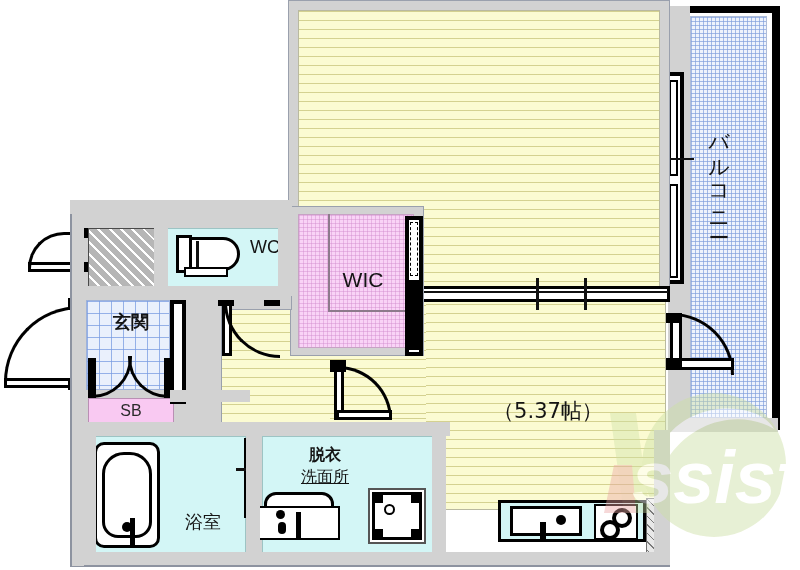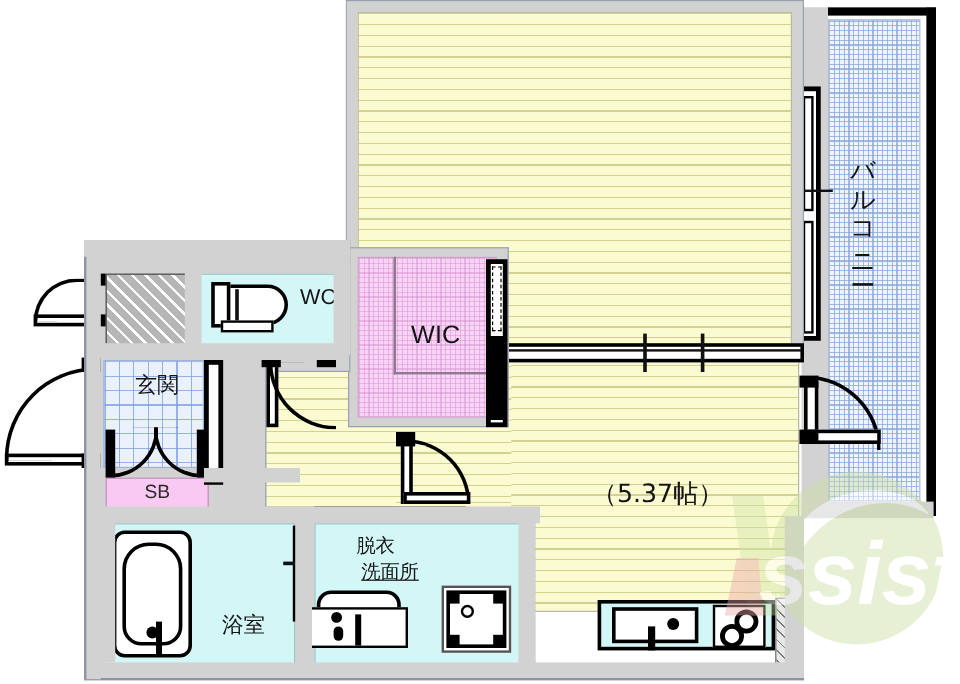--- a/index.html
+++ b/index.html
@@ -154,21 +154,21 @@
   <div class="ab f-mb" style="left:88px;top:228px;width:70px;height:62px;"></div>
 
   <div class="leaf" style="left:28px;top:262px;width:54px;height:10px;"></div>
   <div class="swing" style="left:28px;top:232px;width:54px;height:36px;border-radius:54px 0 0 0;
               border-width:3px 0 0 3px;"></div>
   <div class="ab hardwall" style="left:72px;top:228px;width:16px;height:10px;"></div>
   <div class="ab hardwall" style="left:72px;top:262px;width:16px;height:10px;"></div>
 
   <div class="ab wall" style="left:70px;top:290px;width:152px;height:136px;"></div>
   <div class="ab f-genkan" style="left:86px;top:300px;width:84px;height:90px;"></div>
-  <div class="lbl lbl-jp sm" style="left:96px;top:312px;width:70px;">玄関</div>
+  <div class="lbl lbl-jp sm" style="left:96px;top:312px;width:70px;font-weight:bold;">玄関</div>
 
   <div class="leaf" style="left:4px;top:378px;width:76px;height:10px;"></div>
   <div class="swing" style="left:4px;top:306px;width:76px;height:78px;border-radius:76px 0 0 0;
               border-width:3px 0 0 3px;"></div>
   <div class="ab hardwall" style="left:68px;top:298px;width:16px;height:12px;"></div>
   <div class="ab hardwall" style="left:68px;top:378px;width:16px;height:12px;"></div>
 
   <div class="ab f-sb" style="left:88px;top:398px;width:86px;height:26px;"></div>
   <div class="lbl xs" style="left:96px;top:402px;width:70px;color:#2a2a2a;">SB</div>
 
@@ -194,21 +194,21 @@
   <div class="fx" style="left:94px;top:442px;width:66px;height:106px;border-radius:10px;"></div>
   <div class="fx" style="left:102px;top:452px;width:50px;height:86px;border-radius:22px 22px 16px 16px;"></div>
   <div class="dot" style="left:122px;top:522px;width:10px;height:10px;"></div>
   <div class="ab hardwall" style="left:130px;top:518px;width:5px;height:28px;"></div>
 
   <div class="slide-v" style="left:244px;top:438px;width:16px;height:80px;"></div>
   <div class="ab thinline" style="left:236px;top:468px;width:40px;height:3px;"></div>
 
   <div class="ab wall" style="left:254px;top:424px;width:192px;height:142px;"></div>
   <div class="ab f-cyan" style="left:262px;top:436px;width:172px;height:118px;"></div>
-  <div class="lbl lbl-jp xs" style="left:280px;top:446px;width:66px;">脱衣</div>
+  <div class="lbl lbl-jp xs" style="left:292px;top:446px;width:66px;font-weight:bold;">脱衣</div>
   <div class="lbl lbl-jp xs" style="left:282px;top:468px;width:86px;text-decoration:underline;">洗面所</div>
 
   <div class="fx" style="left:264px;top:492px;width:70px;height:48px;
               border-radius:12px 12px 0 0;"></div>
   <div class="fx-thin" style="left:258px;top:506px;width:82px;height:34px;"></div>
   <div class="dot" style="left:276px;top:510px;width:9px;height:9px;"></div>
   <div class="dot" style="left:278px;top:522px;width:8px;height:12px;border-radius:4px;"></div>
   <div class="ab hardwall" style="left:296px;top:512px;width:5px;height:26px;"></div>
 
   <div class="fx-thin" style="left:368px;top:488px;width:58px;height:56px;border:2px solid #555;"></div>

